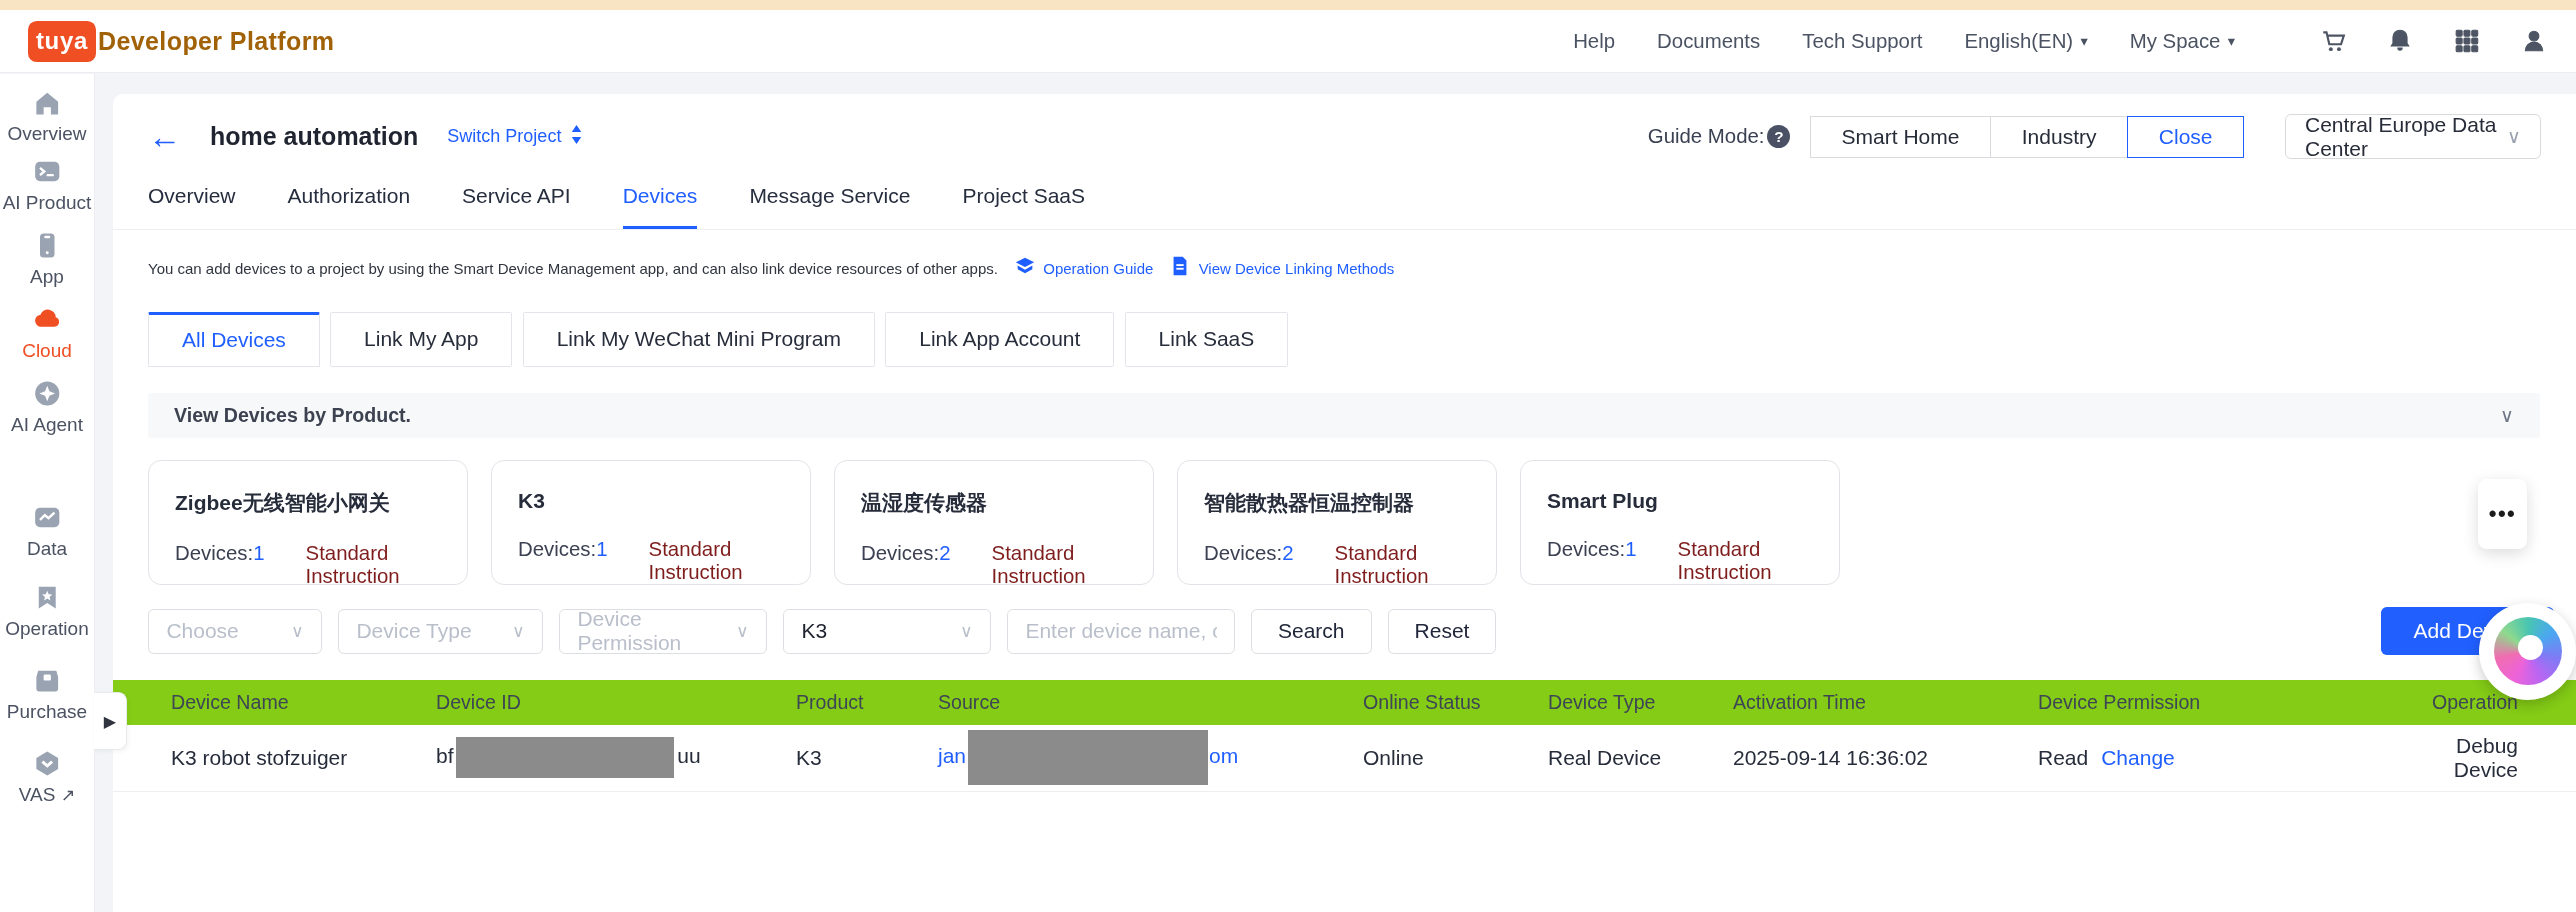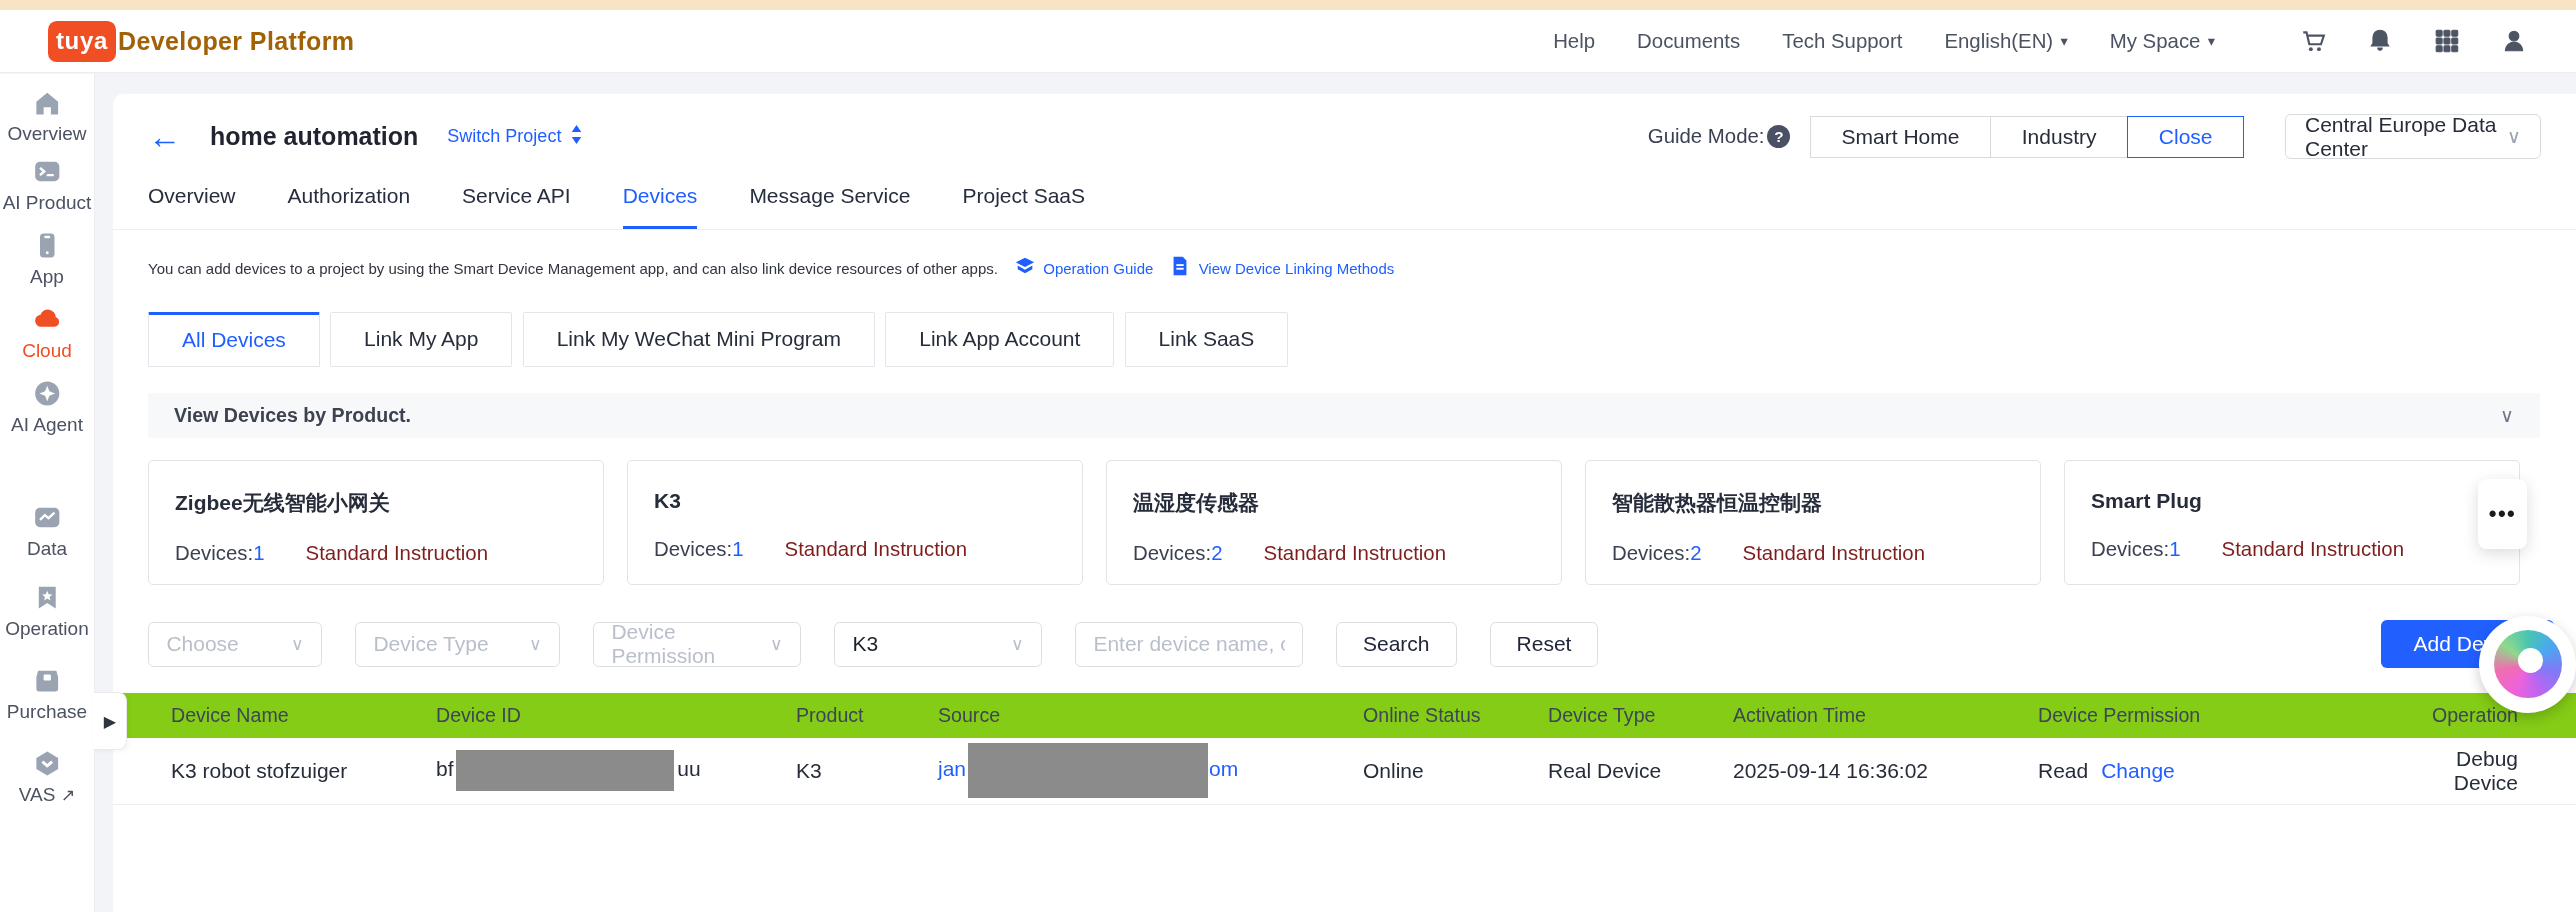--- a/index.html
+++ b/index.html
@@ -4,21 +4,21 @@
 <style>
   * { margin:0; padding:0; box-sizing:border-box; }
   html,body { width:2576px; height:913px; font-family:"Liberation Sans", sans-serif; }
   #screen { position:relative; width:2576px; height:913px; background:#f3f4f7; overflow:hidden; }
 
   
   .topstrip { position:absolute; left:0; top:0; width:100%; height:10.2px; background:#f8e3c2; }
 
   
   .header { position:absolute; left:0; top:10.2px; width:100%; height:63px; background:#ffffff;
-            border-bottom:0.7px solid #ebedf0; display:flex; align-items:center; padding:0 48px; }
+            border-bottom:0.7px solid #ebedf0; display:flex; align-items:center; padding:0 28px; }
   .logo-box { width:68px; height:41px; background:#f04f23; border-radius:8.7px; display:flex;
               align-items:center; justify-content:center; }
   .logo-text { color:#fff; font-size:24px; font-weight:bold; letter-spacing:0.7px; }
   .brand { margin-left:2px; font-size:25px; font-weight:bold; color:#a16207; letter-spacing:0.4px; }
   .hnav { margin-left:auto; display:flex; align-items:center; gap:42px; }
   .hnav .hlink { font-size:20.4px; color:#4b5363; cursor:pointer; display:flex; align-items:center; gap:7.3px; }
   .hnav .caret { font-size:14.5px; color:#4b5363; }
   .hicons { display:flex; align-items:center; gap:39px; margin-left:42px; }
   .hicon { width:28px; height:28px; display:flex; align-items:center; justify-content:center; }
   .hicon svg { width:26px; height:26px; fill:#4d5564; stroke:#4d5564; }
@@ -81,34 +81,34 @@
           display:flex; align-items:center; font-size:21px; color:#272d3b; cursor:pointer; }
   .dtab.active { color:#1f5eff; border-top:3.6px solid #1f5eff; }
 
   
   .products { margin:26px 36px 0 35px; }
   .collapse-bar { height:45px; background:#f7f8fa; border-radius:2.9px; display:flex; align-items:center;
                   justify-content:space-between; padding:0 26px; cursor:pointer; }
   .collapse-title { font-size:19.6px; font-weight:bold; color:#3c4250; }
   .collapse-chev { font-size:19px; color:#6f7686; }
   .cards-row { position:relative; display:flex; gap:23px; margin-top:22px; }
-  .pcard { width:456px; height:125px; border:0.7px solid #e1e3e8; border-radius:5px; background:#fff;
+  .pcard { width:320px; height:125px; border:0.7px solid #e1e3e8; border-radius:13px; background:#fff;
            padding:28px 26px 0 26px; cursor:pointer; }
   .pcard-name { font-size:21px; font-weight:bold; color:#262c3a; white-space:nowrap; overflow:hidden; }
   .pcard-meta { display:flex; margin-top:25px; font-size:20.4px; }
   .pcard-devlabel { color:#3b4152; }
   .pcard-count { color:#1f5eff; }
   .pcard-instruction { color:#7f1d1d; margin-left:41px; }
   .more-btn { position:absolute; right:13px; top:19px; width:49px; height:70px; background:#fff;
               border-radius:8.7px; box-shadow:0 4.4px 16px rgba(0,0,0,.14); display:flex;
               align-items:center; justify-content:center; cursor:pointer; font-size:22px;
               font-weight:bold; color:#1b1b1b; letter-spacing:1.5px; }
 
   
-  .filter-row { position:relative; display:flex; gap:33px; margin:37px 35px 0 35px; align-items:flex-start; }
+  .filter-row { position:relative; display:flex; gap:16px; margin:24px 35px 0 35px; align-items:flex-start; }
   .fselect { height:45px; border:0.7px solid #dcdee3; border-radius:5.8px; background:#fff; display:flex;
              align-items:center; justify-content:space-between; padding:0 17.4px; font-size:21px;
              cursor:pointer; }
   .fselect .chev { color:#b9bfca; font-size:17.4px; margin-left:11.6px; }
   .placeholder { color:#b9bfca; }
   .fvalue { color:#1d222e; }
   .w1 { width:174px; } .w2 { width:205px; } .w3 { width:208px; } .w4 { width:208px; }
   .finput { width:228px; height:45px; border:0.7px solid #dcdee3; border-radius:5.8px; padding:0 17.4px;
             font-size:21px; color:#1d222e; font-family:"Liberation Sans", sans-serif; outline:none; }
   .finput::placeholder { color:#b9bfca; }

